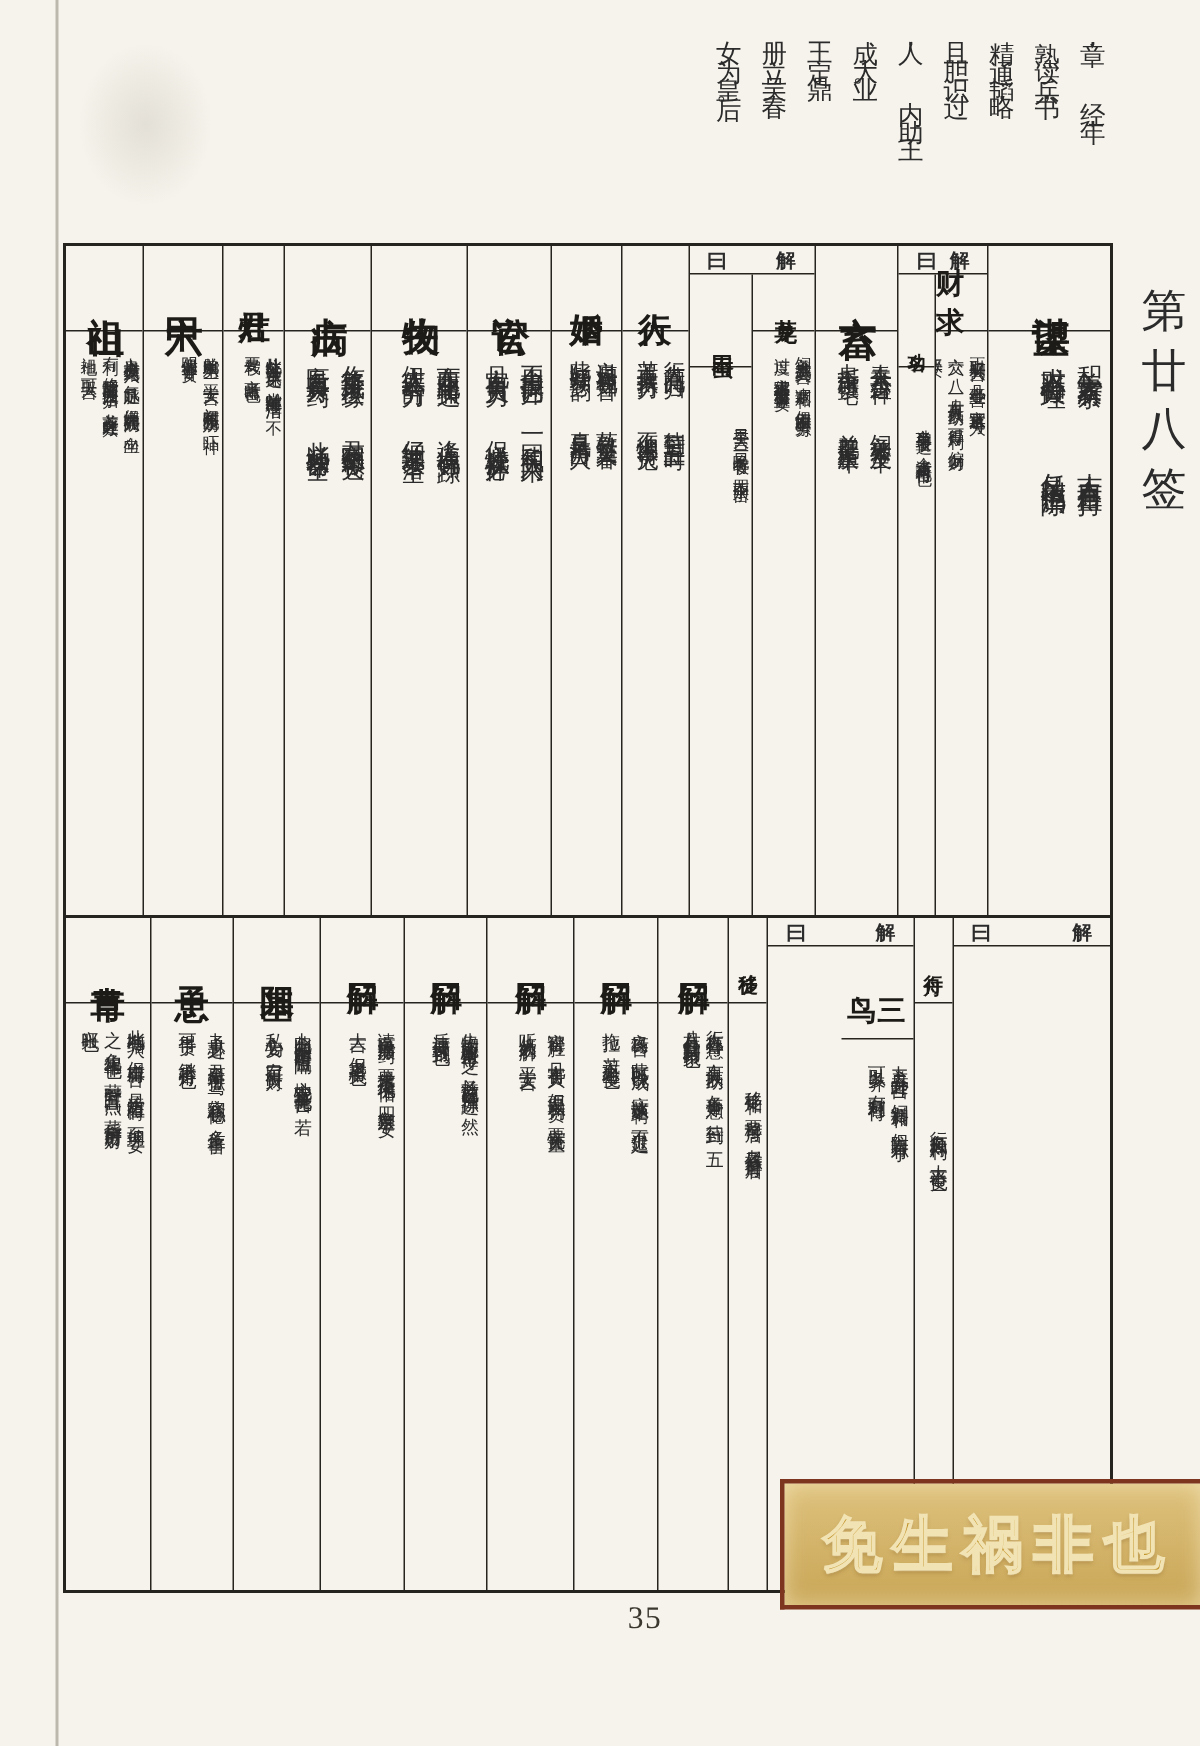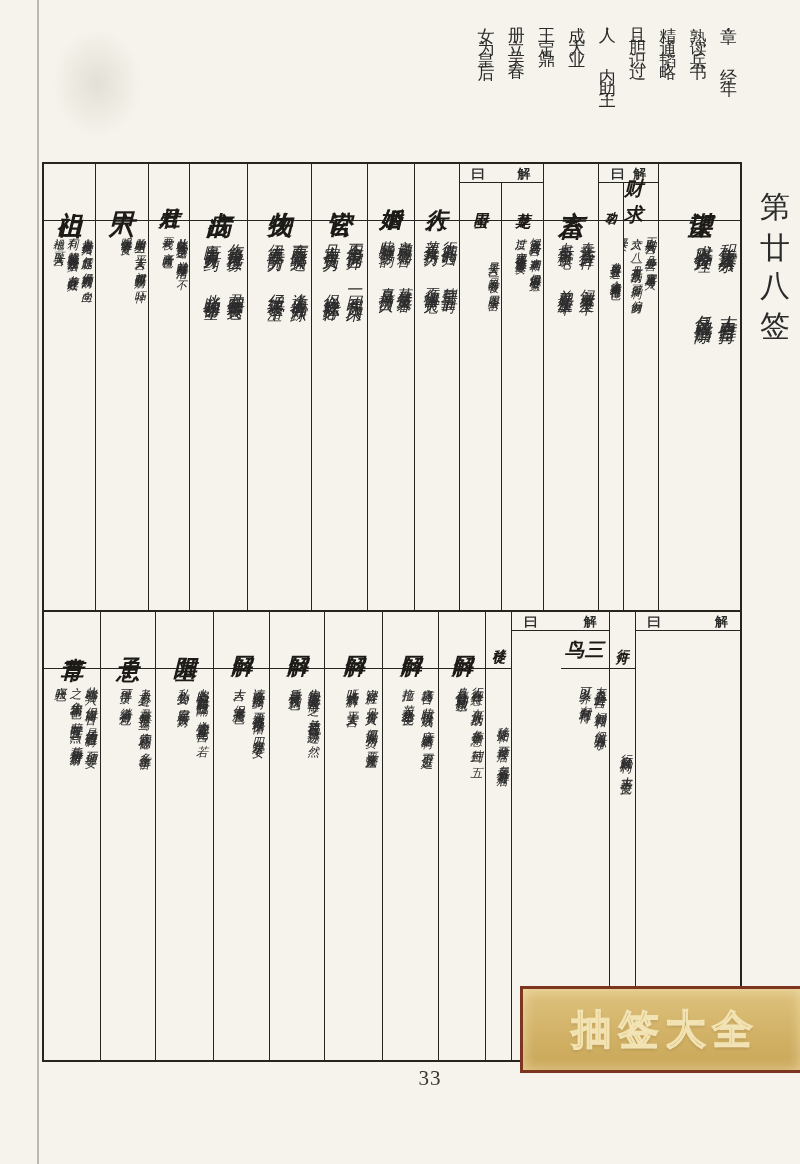--- a/index.html
+++ b/index.html
@@ -31,25 +31,25 @@
   }
   
   .tbl {
     position:absolute; left:42px; top:162px; width:700px; height:900px;
     border:2px solid #26241f;
   }
   .band { display:flex; flex-direction:row-reverse; height:448px; }
   .band.top { border-bottom:2px solid #26241f; }
   .band > * { border-left:1.3px solid #26241f; }
   .band > *:last-child { border-left:none; }
-  .col { display:flex; flex-direction:column; min-width:0;font-style:italic; }
+  .col { display:flex; flex-direction:column; min-width:0; }
   .grp { display:flex; flex-direction:column; }
   .grp-cols { flex:1; display:flex; flex-direction:row-reverse; min-height:0; }
   .grp-cols > .col { border-left:1px solid #26241f; }
-  .grp-cols > .col:last-child { border-left:none; }
+  .grp-cols > .col:last-child { border-left:none;margin-top:24px; }
   .strip {
     height:19px; border-bottom:1.2px solid #26241f;
     display:flex; justify-content:space-between; align-items:center;
     padding:0 12px; font-size:13px; font-weight:700; line-height:17px;
   }
   .hdr {
     border-bottom:1.2px solid #26241f; flex:none;
     display:flex; align-items:center; justify-content:center;
     font-weight:700; color:#1d1b17;
   }
@@ -344,16 +344,16 @@
           <span class="vl">此地有结穴　但嫌有口舌　是傍边有阻碍　至切理妥</span>
           <span class="vl">之　免生祸非也　葬时宜占高一点　葬后房房可财丁</span>
           <span class="vl">兴旺也</span>
         </div>
     </div>
 
   </div>
 </div>
 
 <div class="watermark">
-  <span>抽签大全</span>
+  <span>免生祸非也</span>
 </div>
 
-<div class="page-num">33</div>
+<div class="page-num">35</div>
 
 </body></html>

